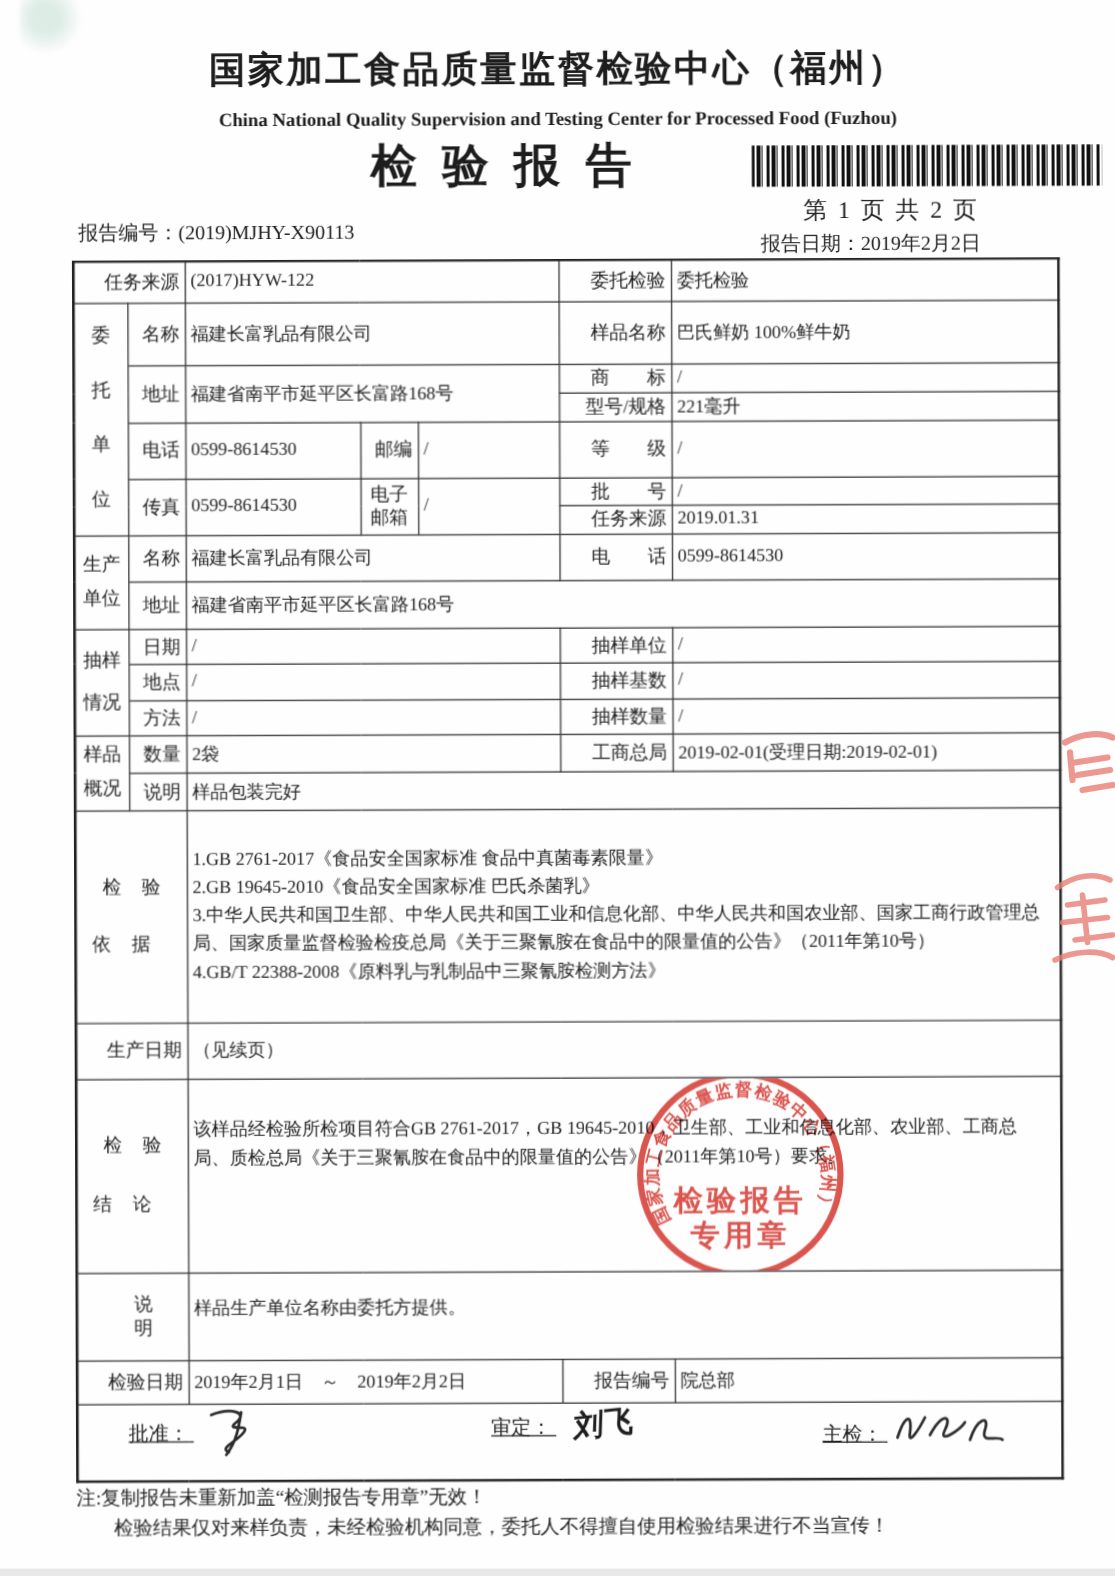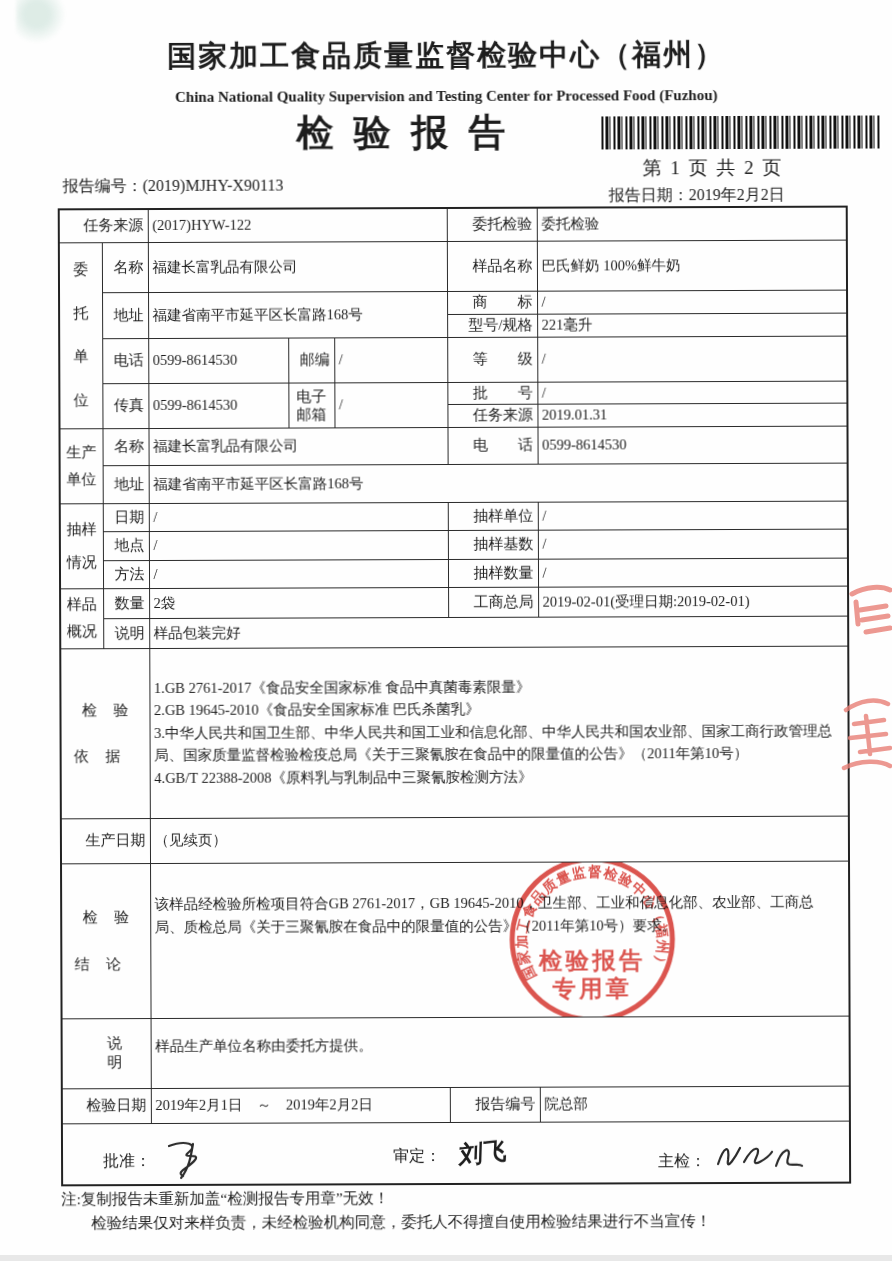--- a/index.html
+++ b/index.html
@@ -32,21 +32,21 @@
   .lh29{line-height:2.9;}
   .lh22{line-height:2.2;}
   .lh18{line-height:1.8;}
   .big-lab{white-space:pre-line;line-height:3.1;letter-spacing:1.1em;text-indent:1.1em;text-align:center;}
   .sp2{letter-spacing:1.6em;text-indent:1.6em;}
   .basis div{line-height:1.55;font-size:14.5px;}
   .concl{position:relative;vertical-align:top;}
   .concl .ctext{margin-top:28px;line-height:1.6;font-size:14.5px;padding-right:30px;}
   .remark-cell{vertical-align:top;padding-top:18px !important;}
   .sigrow td{border-top:1.5px solid #2a2a2a;border-bottom:2.5px solid #222;position:relative;}
-  .siggrp{position:absolute;top:14px;font-size:16px;}
+  .siggrp{position:absolute;top:0;font-size:16px;text-decoration:underline;}
   .sig-svg{vertical-align:-14px;}
   .hand{display:inline-block;transform:rotate(-6deg) skewX(-8deg);font-size:24px;font-weight:bold;
     font-family:"DejaVu Sans",sans-serif;margin-left:14px;}
   
   .stamp{position:absolute;left:352px;top:-12px;width:178px;height:178px;
     opacity:0.92;mix-blend-mode:multiply;pointer-events:none;}
   .frag{position:absolute;pointer-events:none;opacity:.8;}
   .greenmark{position:absolute;left:16px;top:-4px;width:52px;height:46px;opacity:.22;filter:blur(1.5px);
     background:radial-gradient(circle at 40% 40%, #6fae95 0 30%, transparent 70%);}
   

